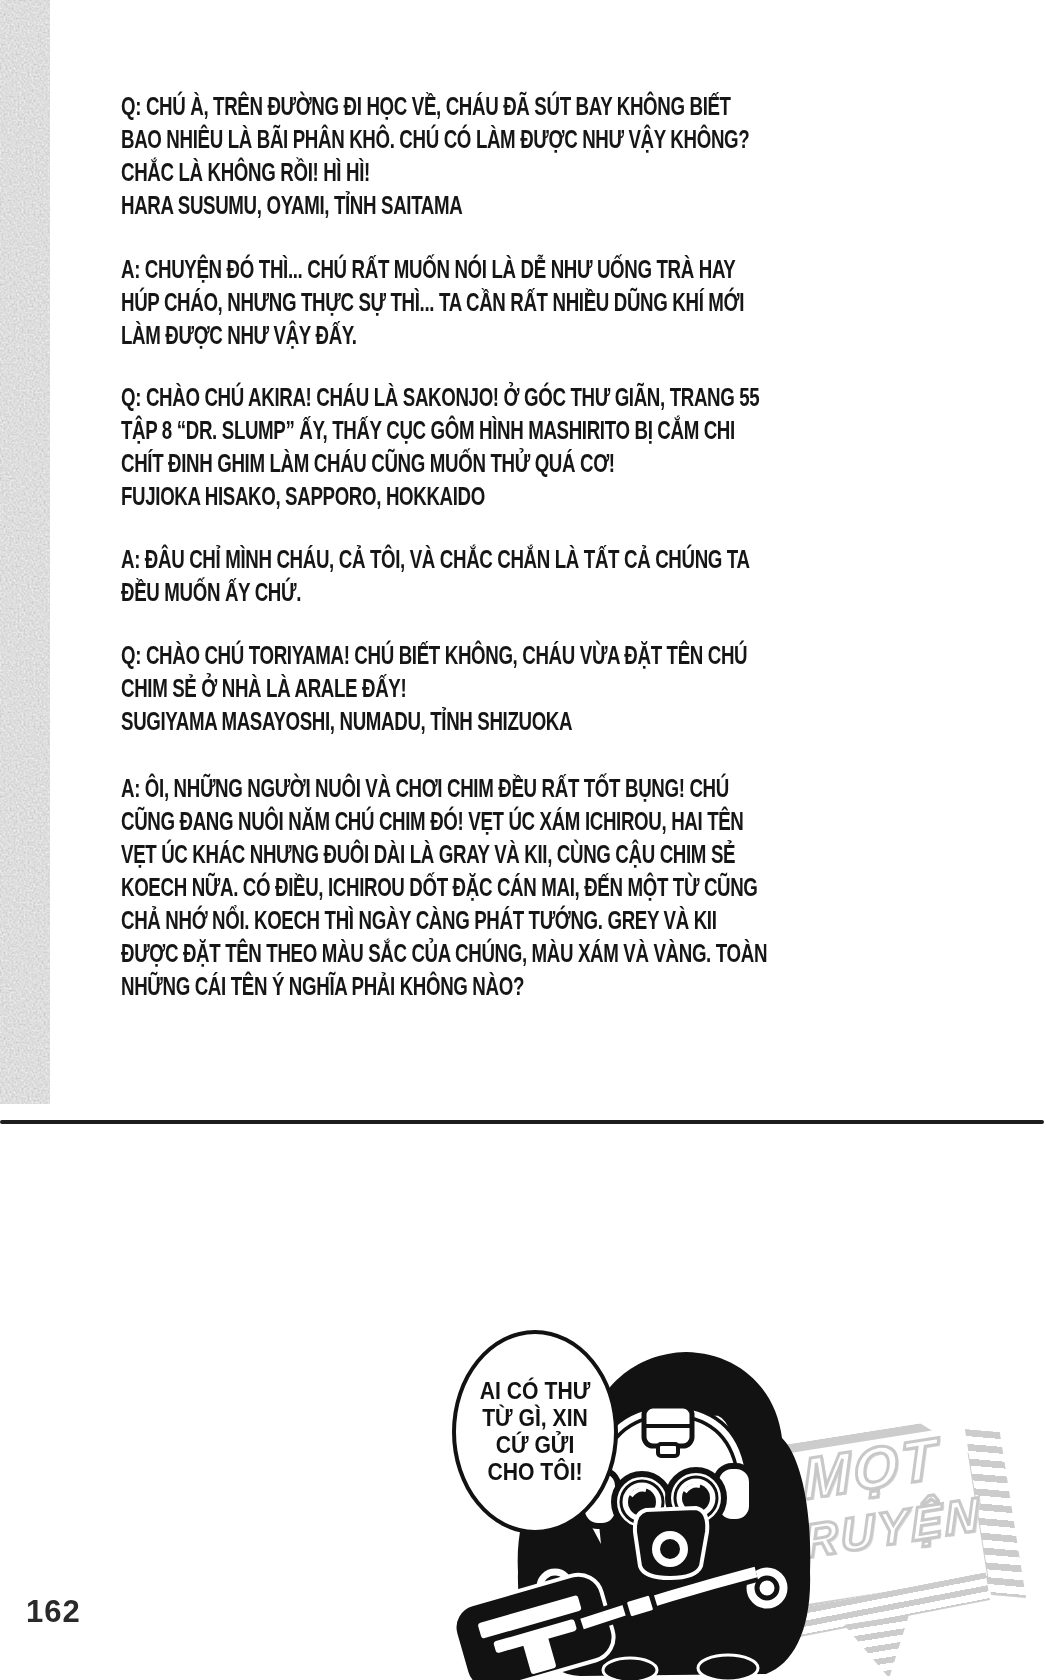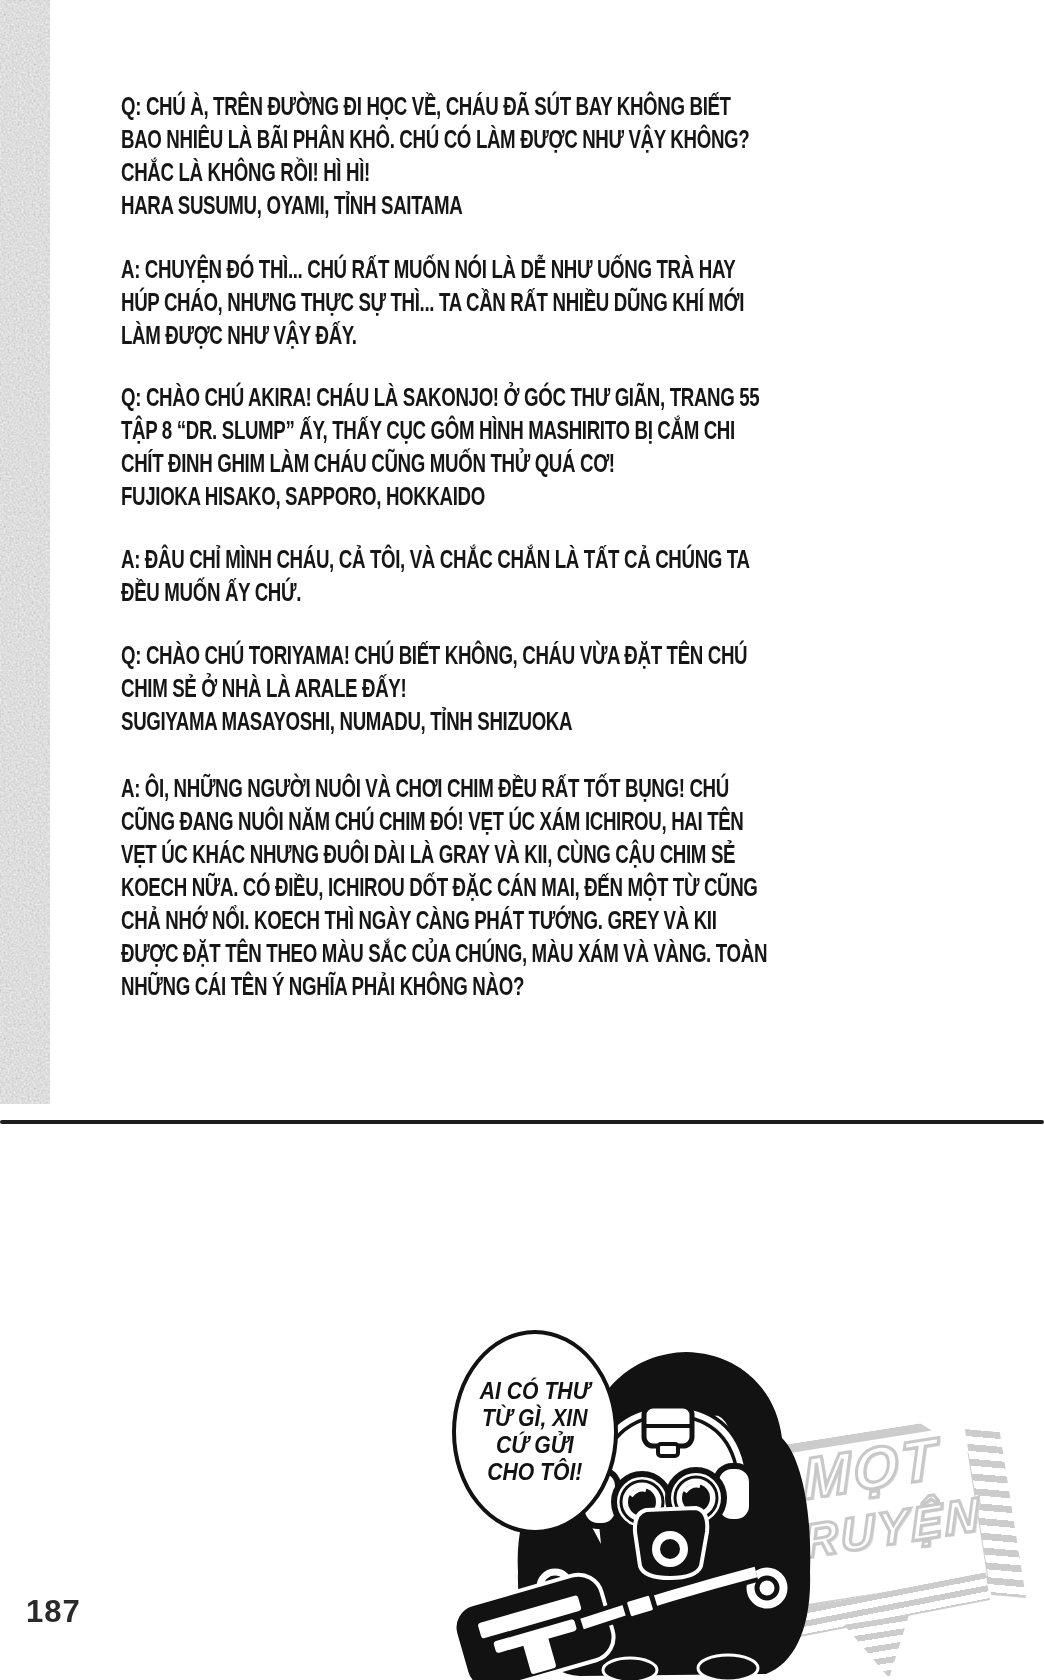--- a/index.html
+++ b/index.html
@@ -56,21 +56,21 @@
   }
   .stamp .w1{left:48px;top:28px;font-size:58px;}
   .stamp .w2{left:8px;top:96px;font-size:47px;}
   
   .mascot{position:absolute;left:430px;top:1320px;z-index:4;}
   
   .bubble{
     position:absolute;left:452px;top:1330px;width:158px;height:196px;
     background:#ffffff;border:4px solid #121212;border-radius:50%;
     z-index:5;display:flex;flex-direction:column;justify-content:center;align-items:center;
-    font-weight:700;font-size:23px;line-height:27px;color:#121212;text-align:center;font-style:italic;
+    font-weight:700;font-size:23px;line-height:27px;color:#121212;text-align:center;
   }
   .bubble .ln{white-space:nowrap;transform:scaleX(.92);}
   
   .pagenum{
     position:absolute;left:26px;top:1594px;z-index:2;
     font-weight:700;font-size:31px;letter-spacing:1px;color:#2a2a2a;
   }
 </style>
 </head>
 <body>
@@ -219,13 +219,13 @@
 
 <div class="bubble">
   <div>
       <div class="ln">AI CÓ THƯ</div>
       <div class="ln">TỪ GÌ, XIN</div>
       <div class="ln">CỨ GỬI</div>
       <div class="ln">CHO TÔI!</div>
     </div>
 </div>
 
-<div class="pagenum">187</div>
+<div class="pagenum">162</div>
 
 </body></html>

